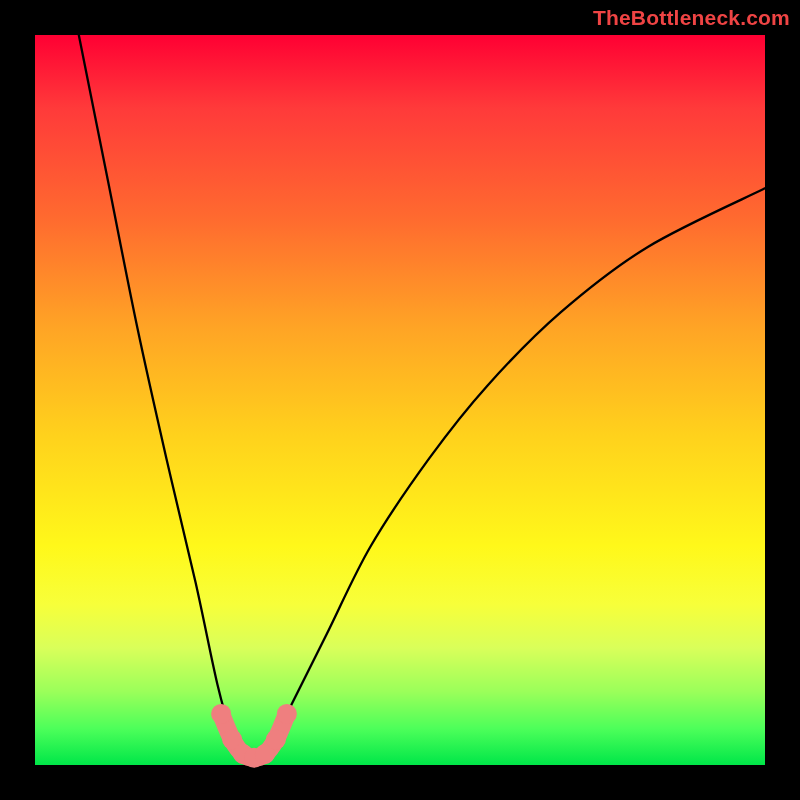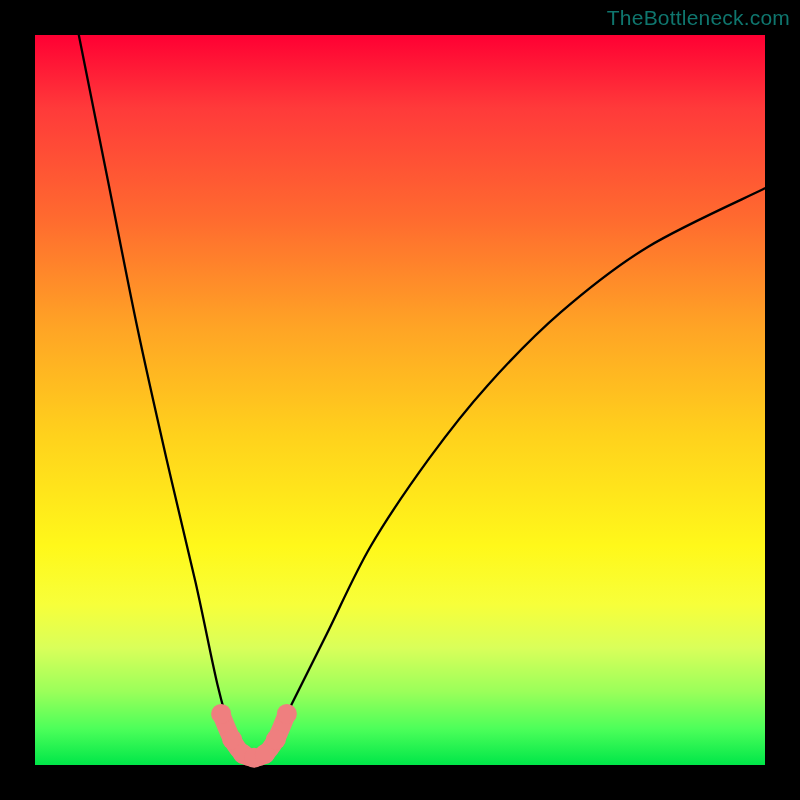--- a/index.html
+++ b/index.html
@@ -33,23 +33,24 @@
       #f7ff3a 78%,
       #d9ff5a 84%,
       #9aff5a 90%,
       #4dff5a 95%,
       #00e648 100%);
   }
   .attrib {
     position: absolute;
     top: 6px;
     right: 10px;
-    color: #0f766e;
+    color: #ef4444;
     font-size: 21px;
     letter-spacing: 0.2px;
+    font-weight: bold;
   }
   svg.curve {
     position: absolute;
     left: 35px;
     top: 35px;
     width: 730px;
     height: 730px;
     overflow: visible;
   }
 </style>

